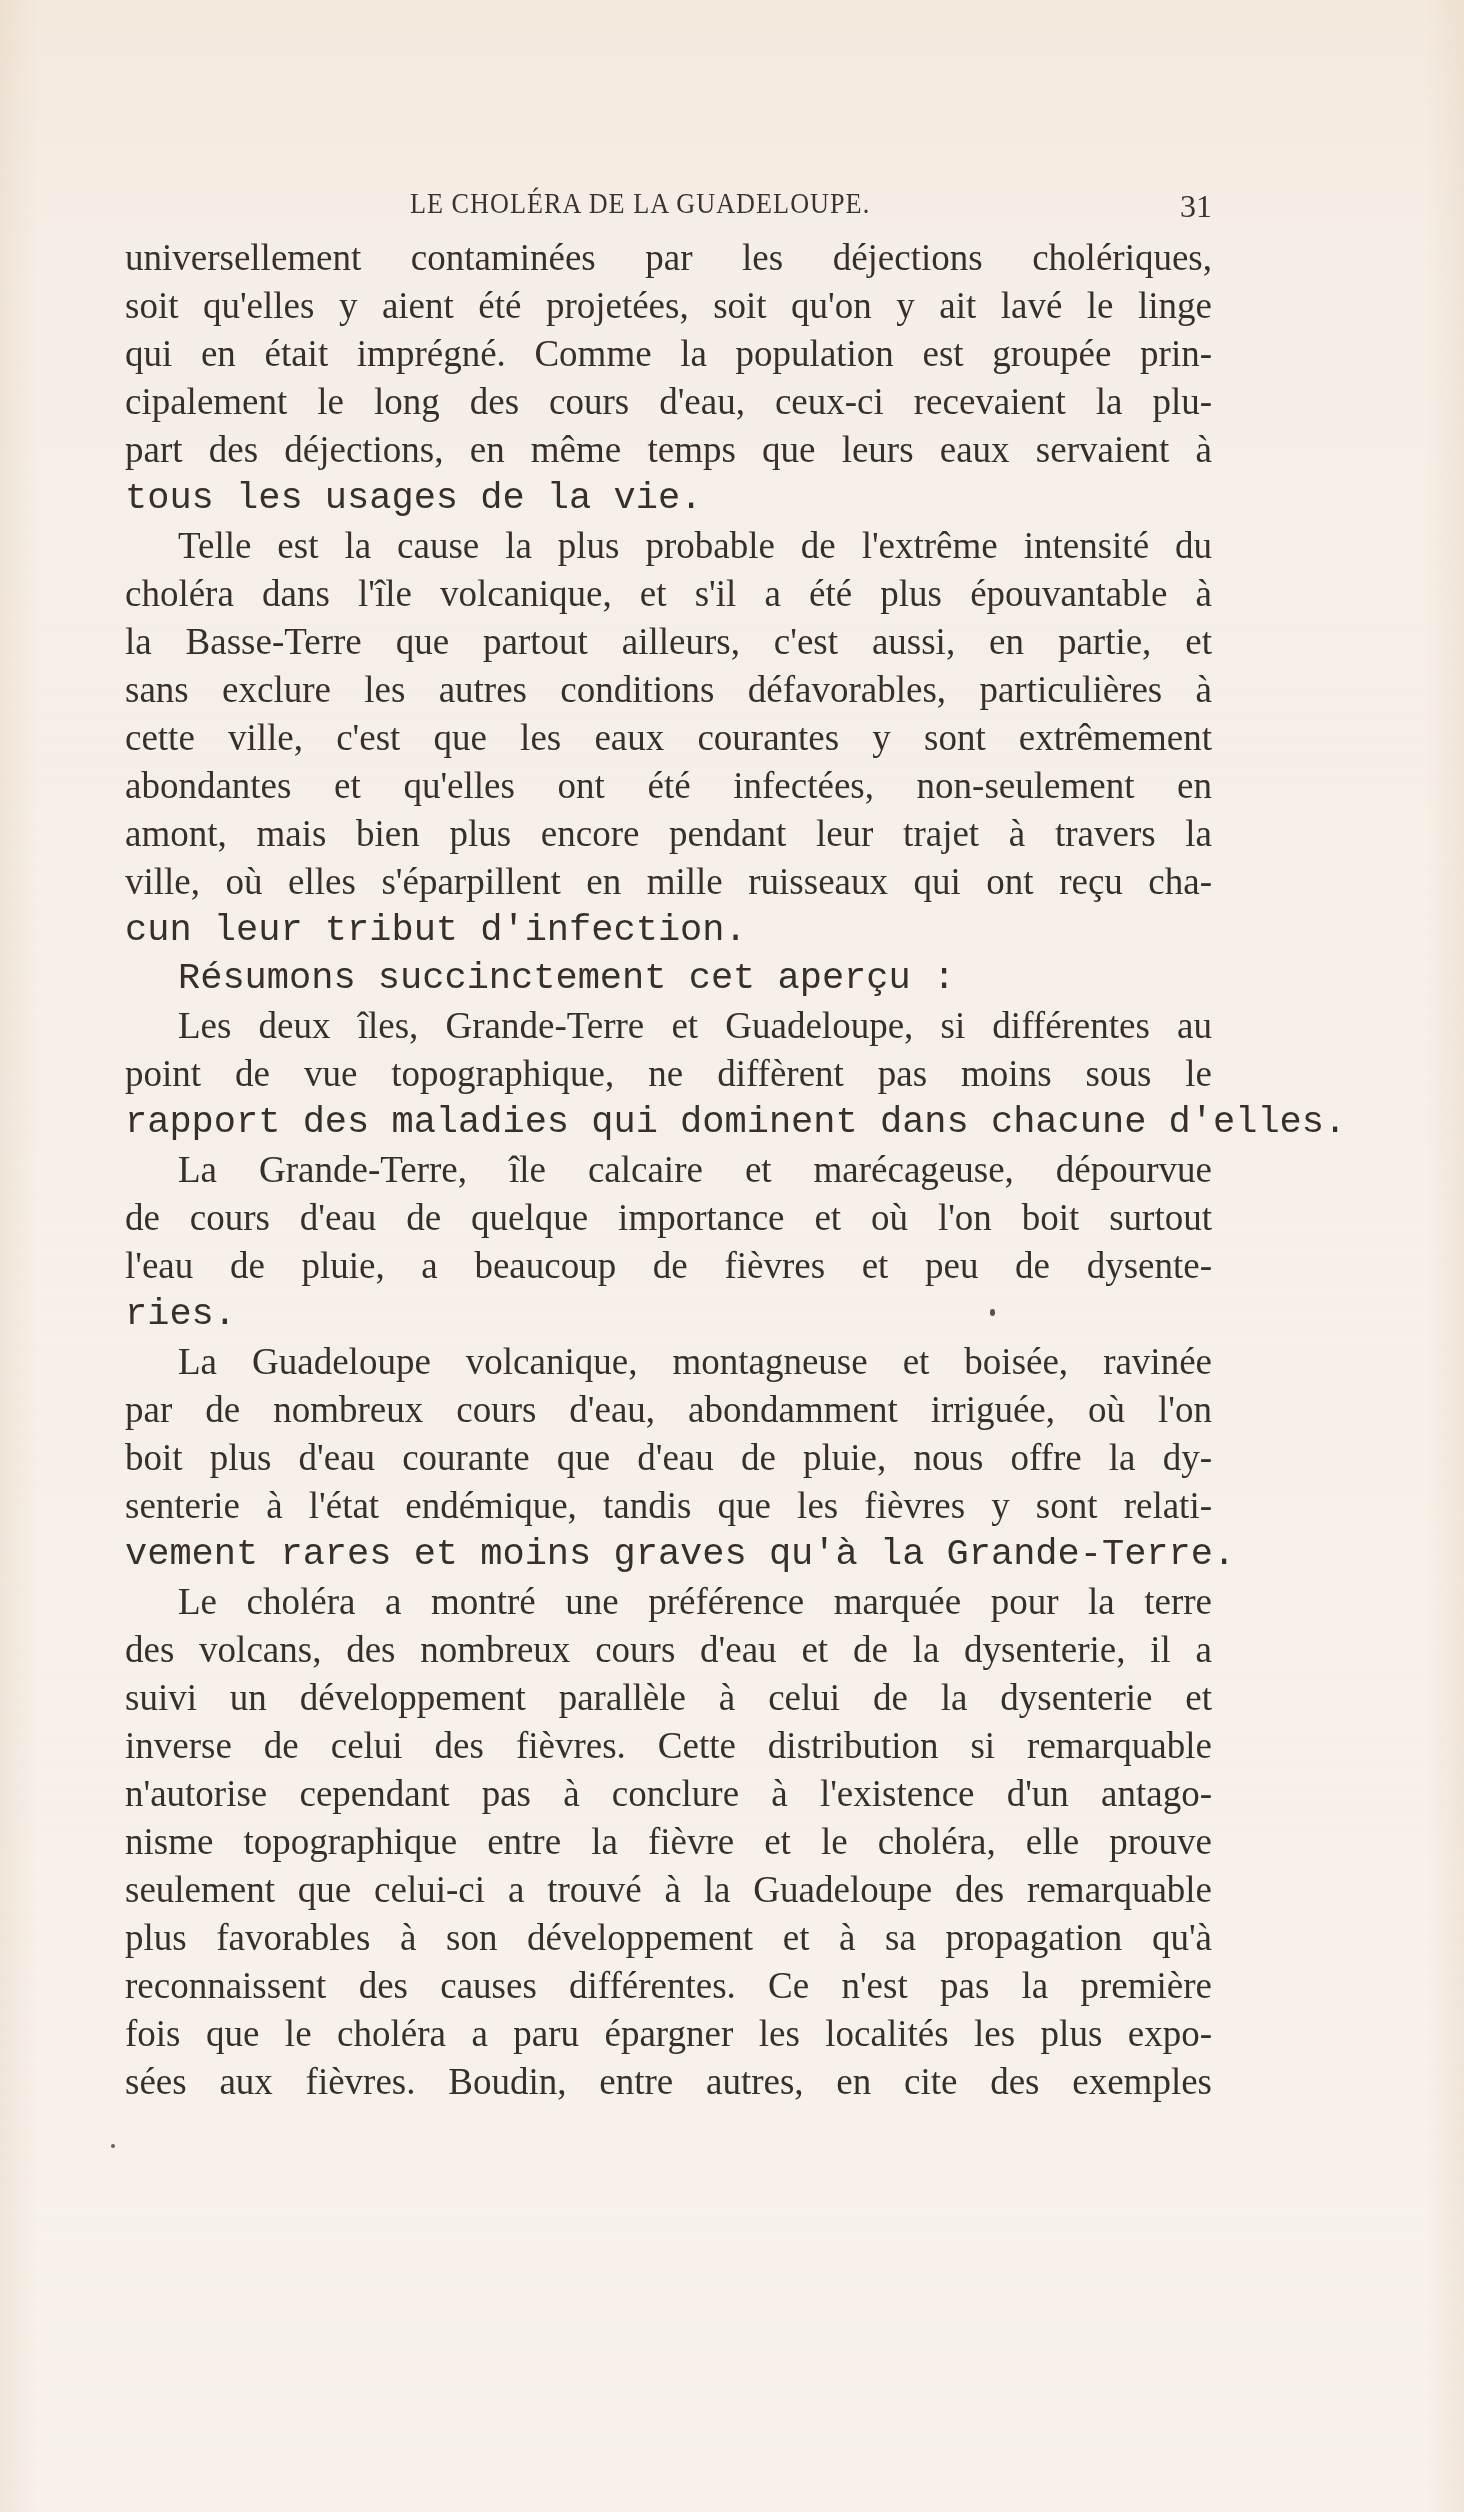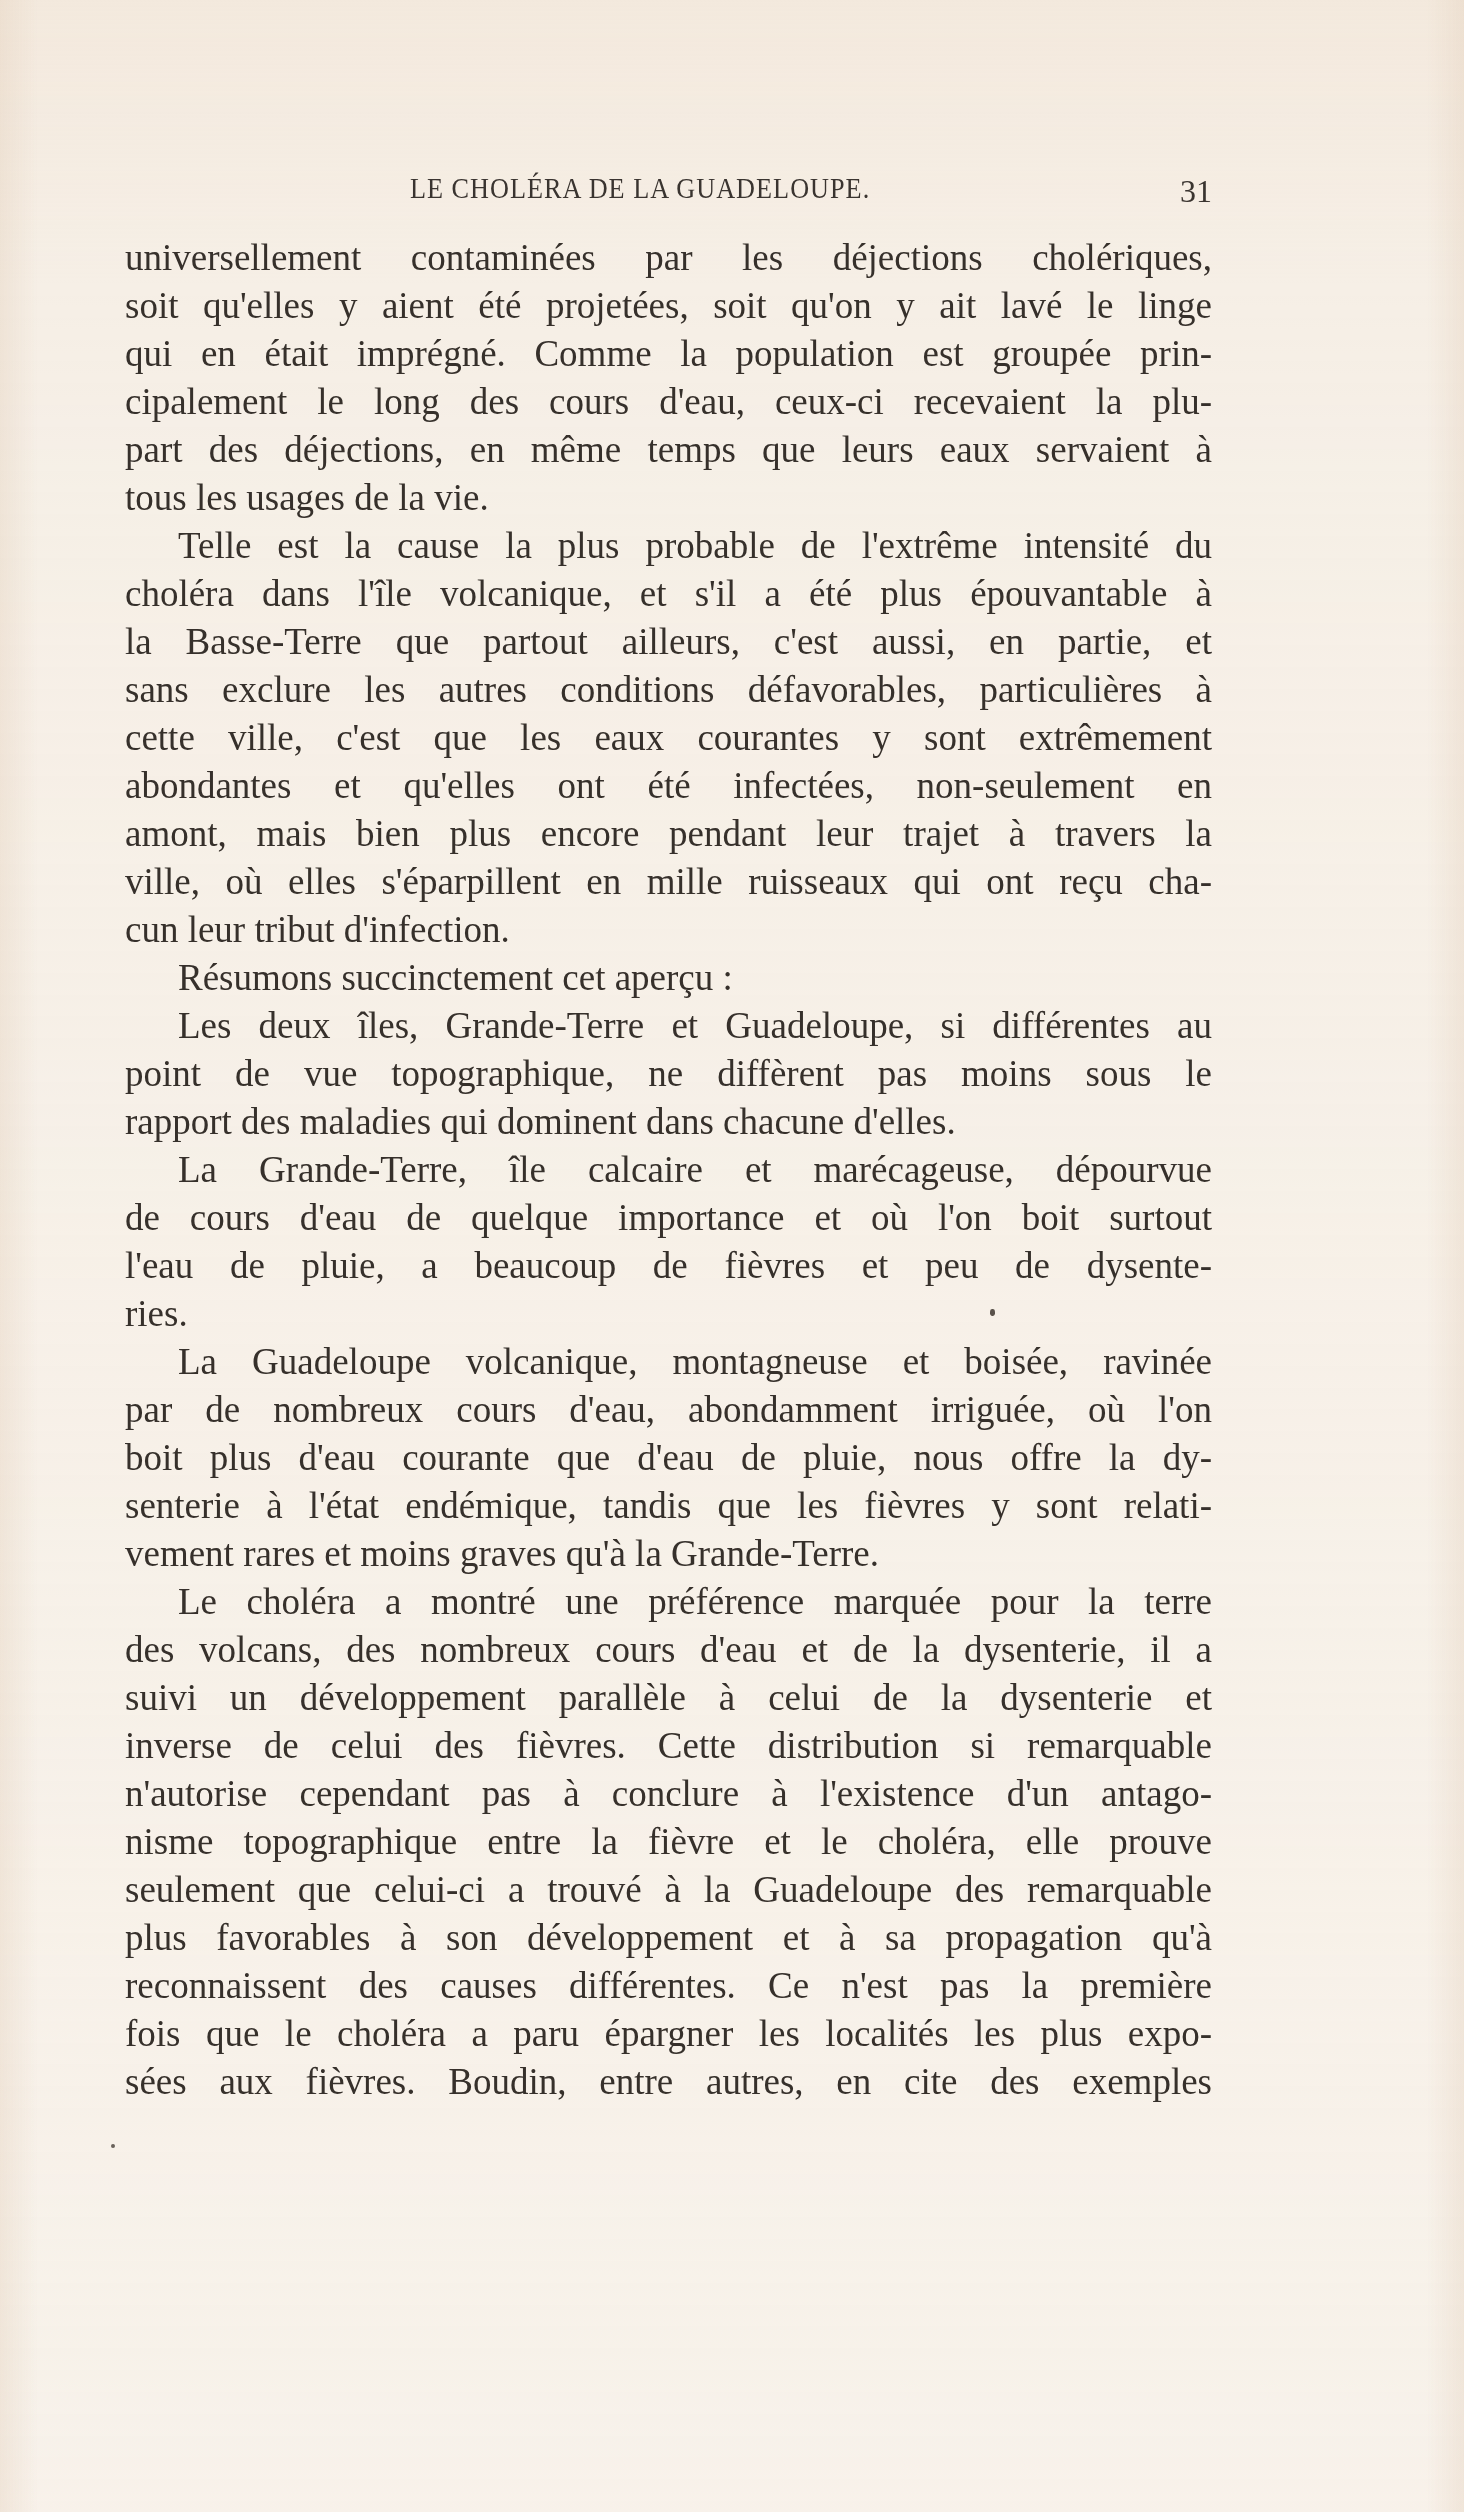--- a/index.html
+++ b/index.html
@@ -19,21 +19,21 @@
       font-family: "DejaVu Serif", "Liberation Serif", serif;
     }
     .page {
       position: absolute;
       left: 0; top: 0;
       width: 1465px;
       height: 2512px;
     }
     .running-header {
       position: absolute;
-      top: 173px;
+      top: 188px;
       left: 125px;
       width: 1087px;
       height: 38px;
     }
     .header-title {
       position: absolute;
       left: 285px;
       top: 0;
       font-family: "Liberation Serif", serif;
       font-size: 28.5px;
@@ -63,20 +63,21 @@
       line-height: 48px;
       font-family: "Liberation Serif", serif;
       font-size: 37px;
       white-space: nowrap;
       text-align: justify;
       text-align-last: justify;
       color: #36302b;
     }
     .line.last {
       text-align-last: left;
+      font-family: Liberation Mono, monospace;
     }
     .line.indent {
       padding-left: 53px;
     }
     .stray-mark {
       position: absolute;
       left: 111px;
       top: 2144px;
       width: 3.8px;
       height: 3.8px;

